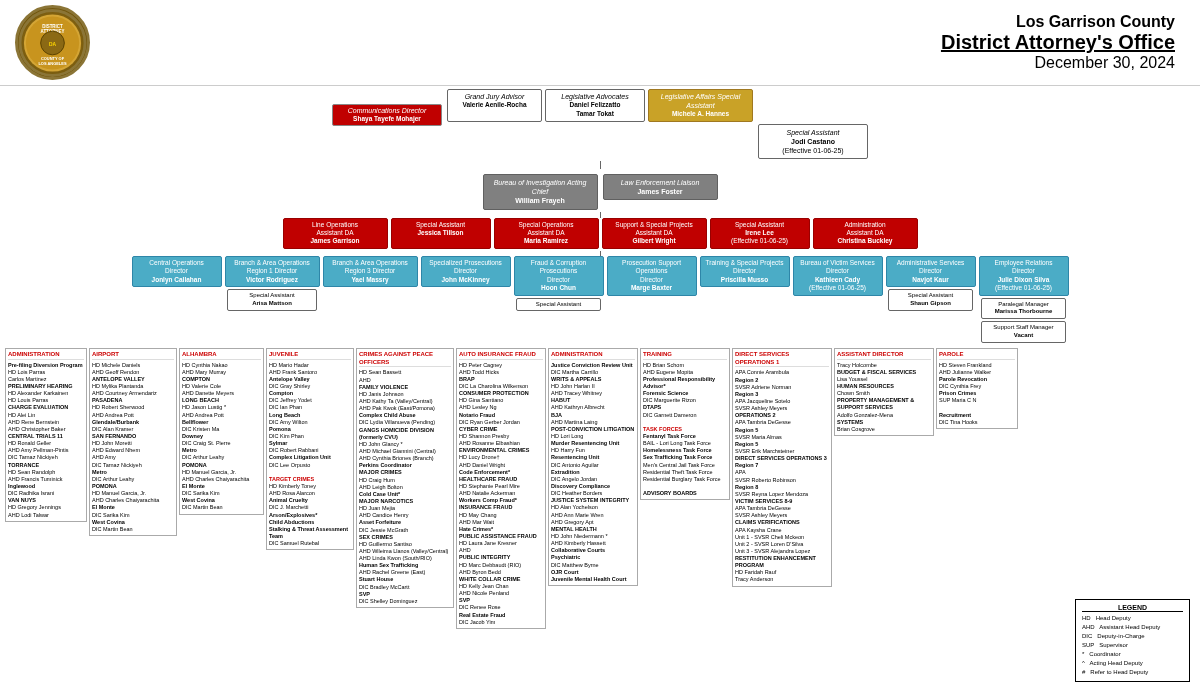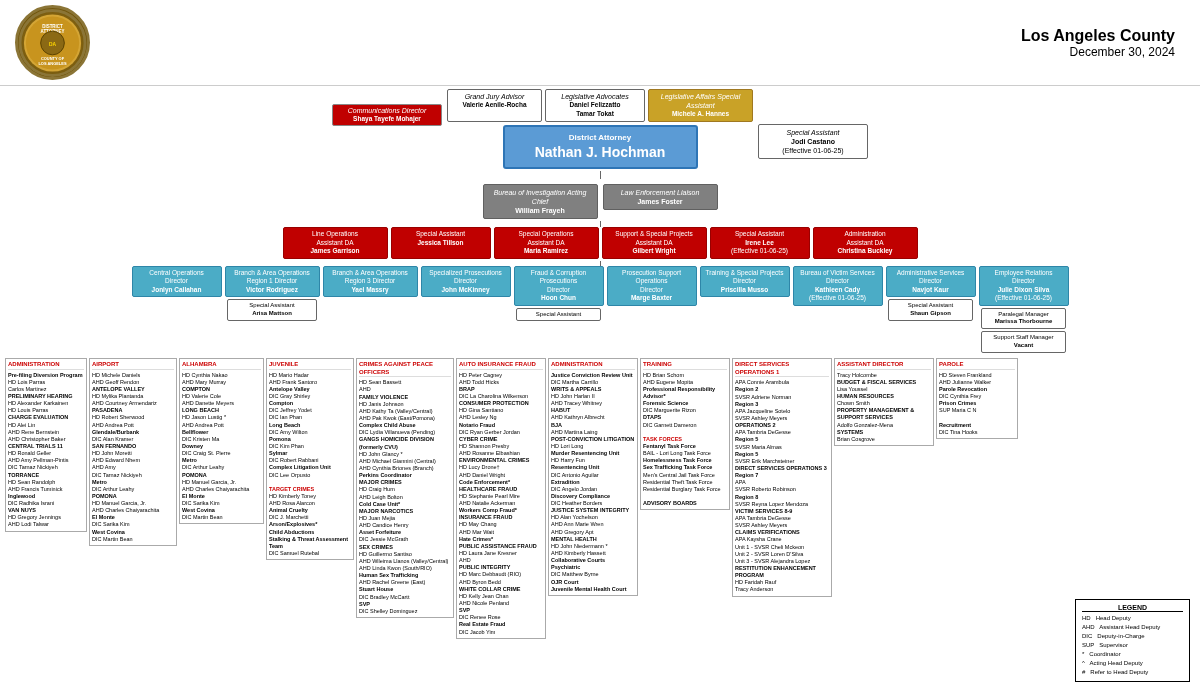--- a/index.html
+++ b/index.html
@@ -21,21 +21,21 @@
       font-weight: bold;
       color: #000;
     }
     .header-title .dept {
       font-size: 20px;
       font-weight: bold;
       color: #000;
       text-decoration: underline;
     }
     .header-title .date {
-      font-size: 12px;
+      font-size: 16px;
       color: #000;
     }
 
     
     .box {
       border: 1px solid #666;
       padding: 2px 4px;
       text-align: center;
       font-size: 7.5px;
       line-height: 1.3;
@@ -185,21 +185,22 @@
         <text x="35" y="20" text-anchor="middle" fill="#fff" font-size="4.5" font-weight="bold">DISTRICT</text>
         <text x="35" y="25" text-anchor="middle" fill="#fff" font-size="4.5" font-weight="bold">ATTORNEY</text>
         <circle cx="35" cy="35" r="12" fill="#8b6914" stroke="#5a4200" stroke-width="1"></circle>
         <text x="35" y="38" text-anchor="middle" fill="#ffd700" font-size="5" font-weight="bold">DA</text>
         <text x="35" y="52" text-anchor="middle" fill="#fff" font-size="4">COUNTY OF</text>
         <text x="35" y="57" text-anchor="middle" fill="#fff" font-size="4">LOS ANGELES</text>
       </svg>
     </div>
     <div style="flex:1"></div>
     <div class="header-title">
-      <div class="county">Los Angeles County</div>
+      <div class="county">Los Garrison County</div>
+      <div class="dept">District Attorney's Office</div>
       <div class="date">December 30, 2024</div>
     </div>
   </div>
 
   <div class="org-body">
     <div style="display:flex; flex-direction:column; align-items:center; width:100%;">
 
       <div style="display:flex; justify-content:center; align-items:flex-start; width:100%; position:relative; margin-bottom:2px; gap:5px;">
 
         <div style="display:flex; flex-direction:column; align-items:center; margin-top:15px;">
@@ -220,24 +221,20 @@
               <div class="role">Legislative Advocates</div>
               <div class="name">Daniel Felizzatto</div>
               <div class="name">Tamar Tokat</div>
             </div>
             <div class="box box-gold" style="width:105px; font-size:6.5px;">
               <div class="role">Legislative Affairs Special Assistant</div>
               <div class="name">Michele A. Hannes</div>
             </div>
           </div>
 
-          <div class="box box-blue da-box" style="width:195px;">
-            <div style="font-size:8px; font-weight:bold;">District Attorney</div>
-            <div class="da-name">Nathan J. Hochman</div>
-          </div>
         </div>
 
         <div style="display:flex; flex-direction:column; align-items:center; margin-top:35px;">
           <div class="box box-outline small-box" style="width:110px;">
             <div class="role">Special Assistant</div>
             <div class="name">Jodi Castano</div>
             <div>(Effective 01-06-25)</div>
           </div>
         </div>
       </div>

